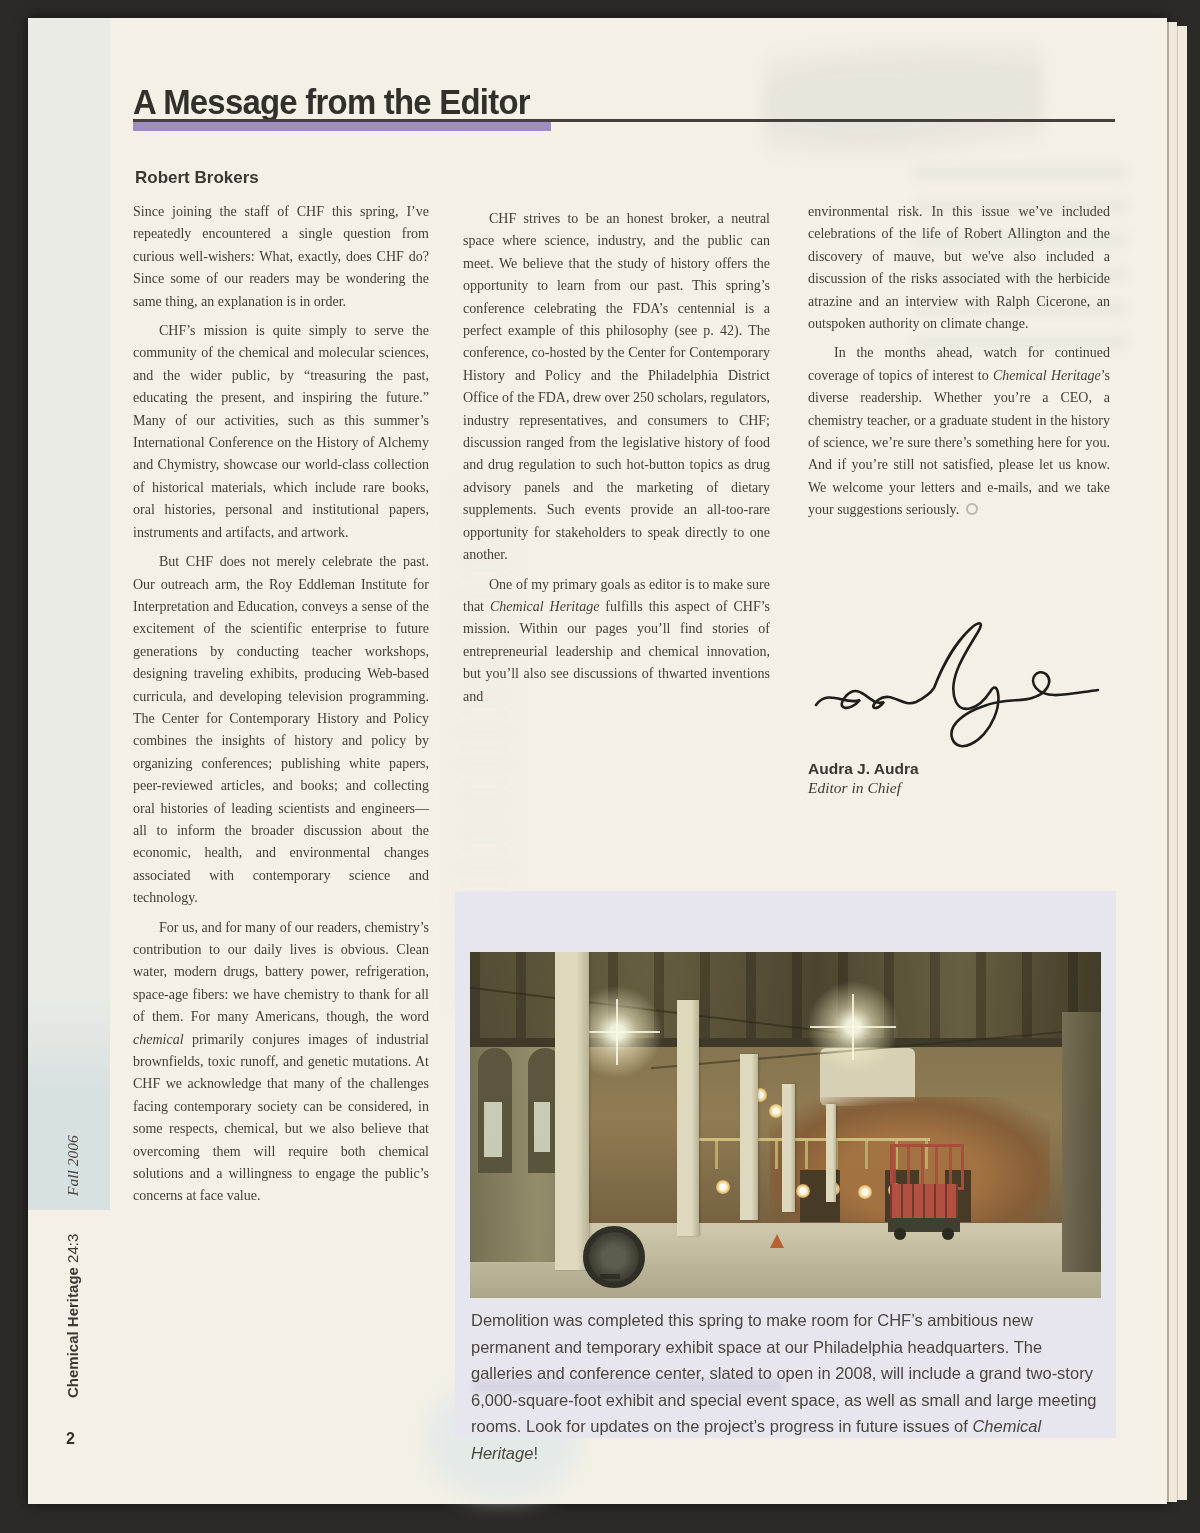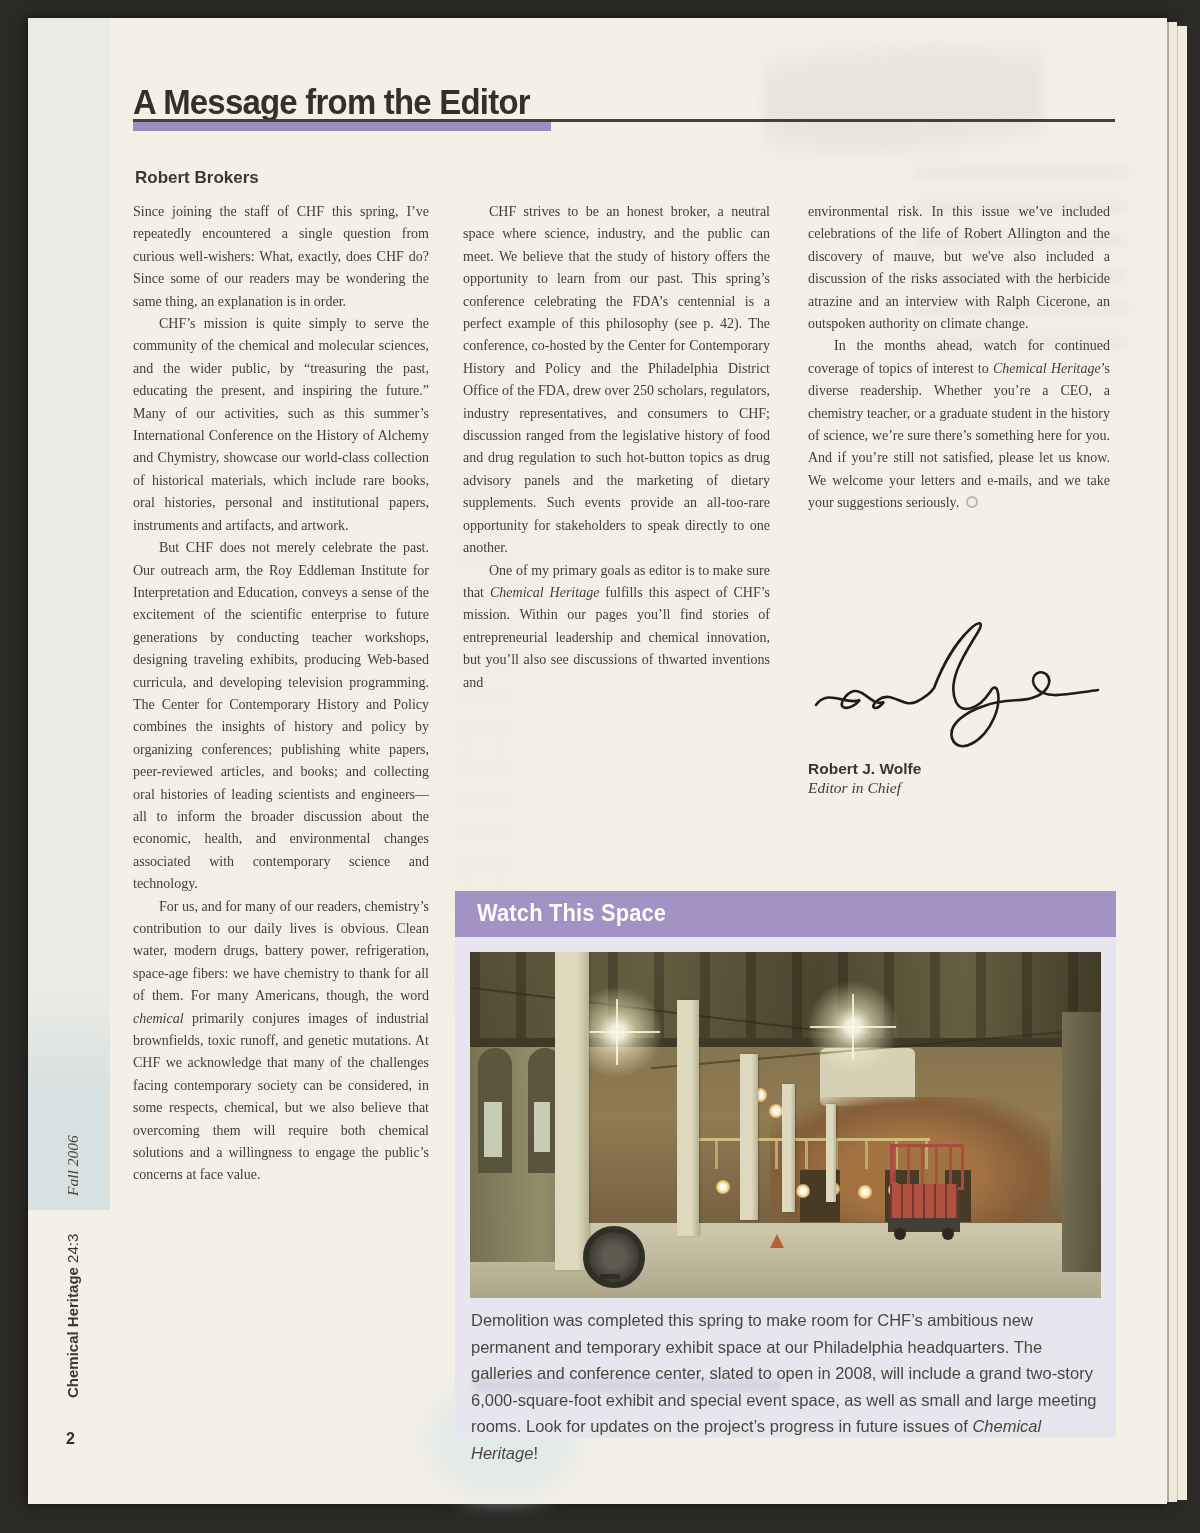--- a/index.html
+++ b/index.html
@@ -31,21 +31,21 @@
   .rule-purple{position:absolute;left:105px;top:104px;width:418px;height:9px;background:#9e8dc0;}
   .subhead{position:absolute;left:107px;top:150px;font-size:17px;font-weight:700;color:#3b3833;}
 
   
   .col{position:absolute;top:183px;font-family:"Liberation Serif",serif;font-size:14px;
        line-height:22.4px;color:#423d36;text-align:justify;}
   .col1{left:105px;width:296px;}
   .col2{left:435px;width:307px;}
   .col3{left:780px;width:302px;}
   .col p{margin:0;}
-  .col p.ind{text-indent:26px;}
+  .col p.ind{text-indent:26px;margin-top:7px;}
   .endmark{display:inline-block;width:8px;height:8px;border:2.5px solid #b9b6ad;border-radius:50%;
            background:#f4f0e5;margin-left:7px;vertical-align:-1px;}
 
   
   .signature{position:absolute;left:778px;top:592px;}
   .sig-name{position:absolute;left:780px;top:742px;font-size:15.5px;font-weight:700;color:#3a3733;}
   .sig-title{position:absolute;left:780px;top:761px;font-family:"Liberation Serif",serif;
              font-style:italic;font-size:15.5px;color:#3e3b36;}
 
   
@@ -148,27 +148,24 @@
       </div>
 
     <svg class="signature" width="300" height="150" viewBox="0 0 300 150">
       <path d="M10 95 C22 78 40 96 54 90 C44 102 28 100 40 86 C55 70 64 98 78 92
                C70 102 62 98 72 90 C86 80 96 98 110 92 C118 88 124 84 128 78
                C150 20 185 0 172 22 C160 42 140 70 150 92 C156 104 172 100 184 82
                C192 68 196 90 188 108 C178 132 152 146 146 128 C142 114 160 102 178 96
                C198 88 214 92 226 88 C240 84 248 72 240 64 C232 58 222 68 230 78
                C240 90 262 84 292 80" fill="none" stroke="#1e1d1a" stroke-width="2.6" stroke-linecap="round"></path>
     </svg>
-    <div class="sig-name">Robert J. Wolfe</div>
+    <div class="sig-name">Audra J. Audra</div>
     <div class="sig-title">Editor in Chief</div>
 
     <section class="watchbox">
-      <div class="watchbox-header">
-        <span>Watch This Space</span>
-      </div>
 
       <div class="photo">
         <div class="ph-leftwall"></div>
         <div class="ph-arch a1"></div>
         <div class="ph-arch a2"></div>
         <div class="ph-win w1"></div>
         <div class="ph-win w2"></div>
         <div class="ph-backwall"></div>
         <div class="ph-patch"></div>
         <div class="ph-glow"></div>

